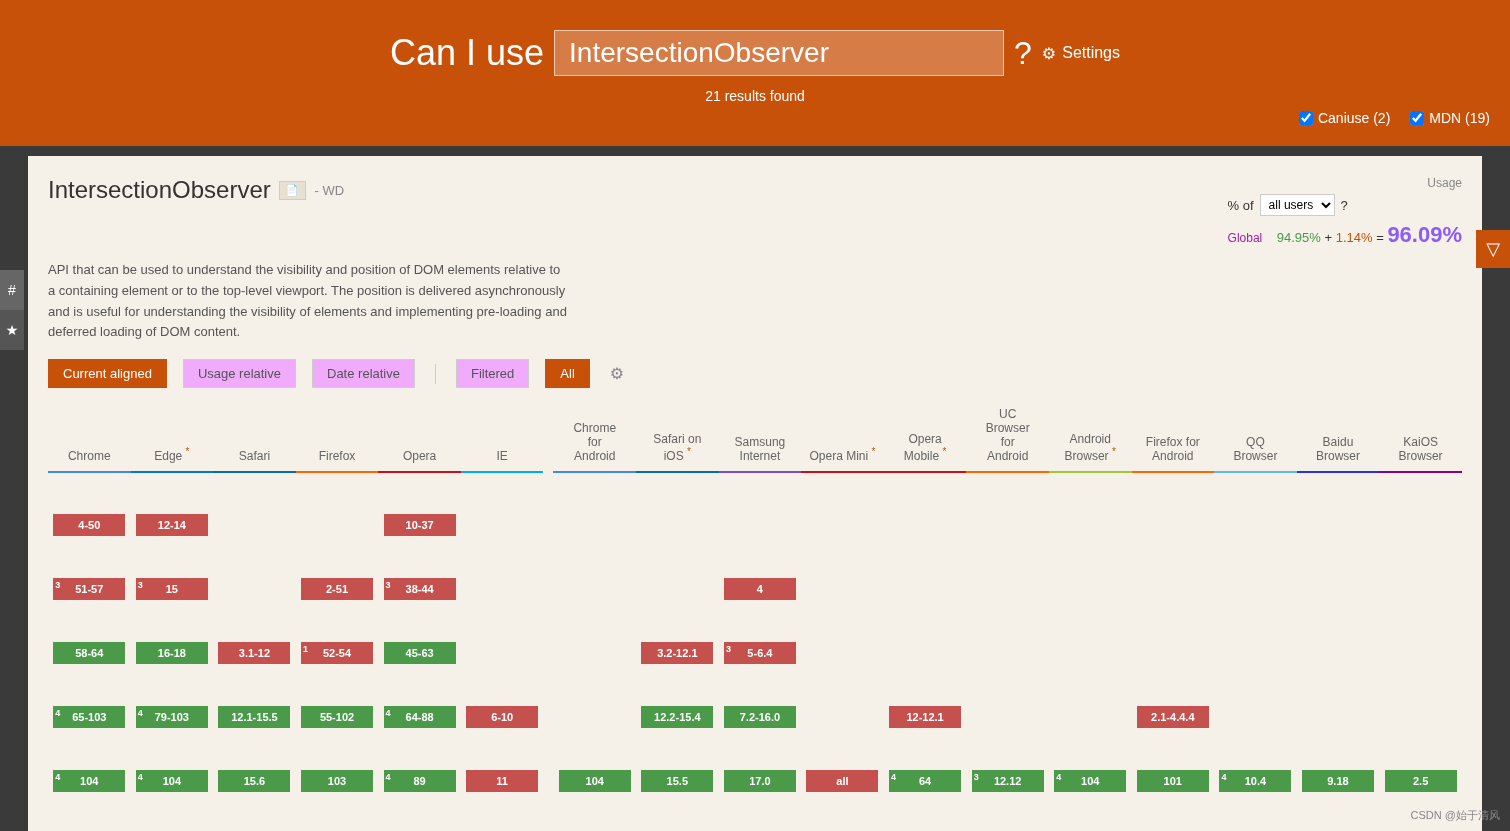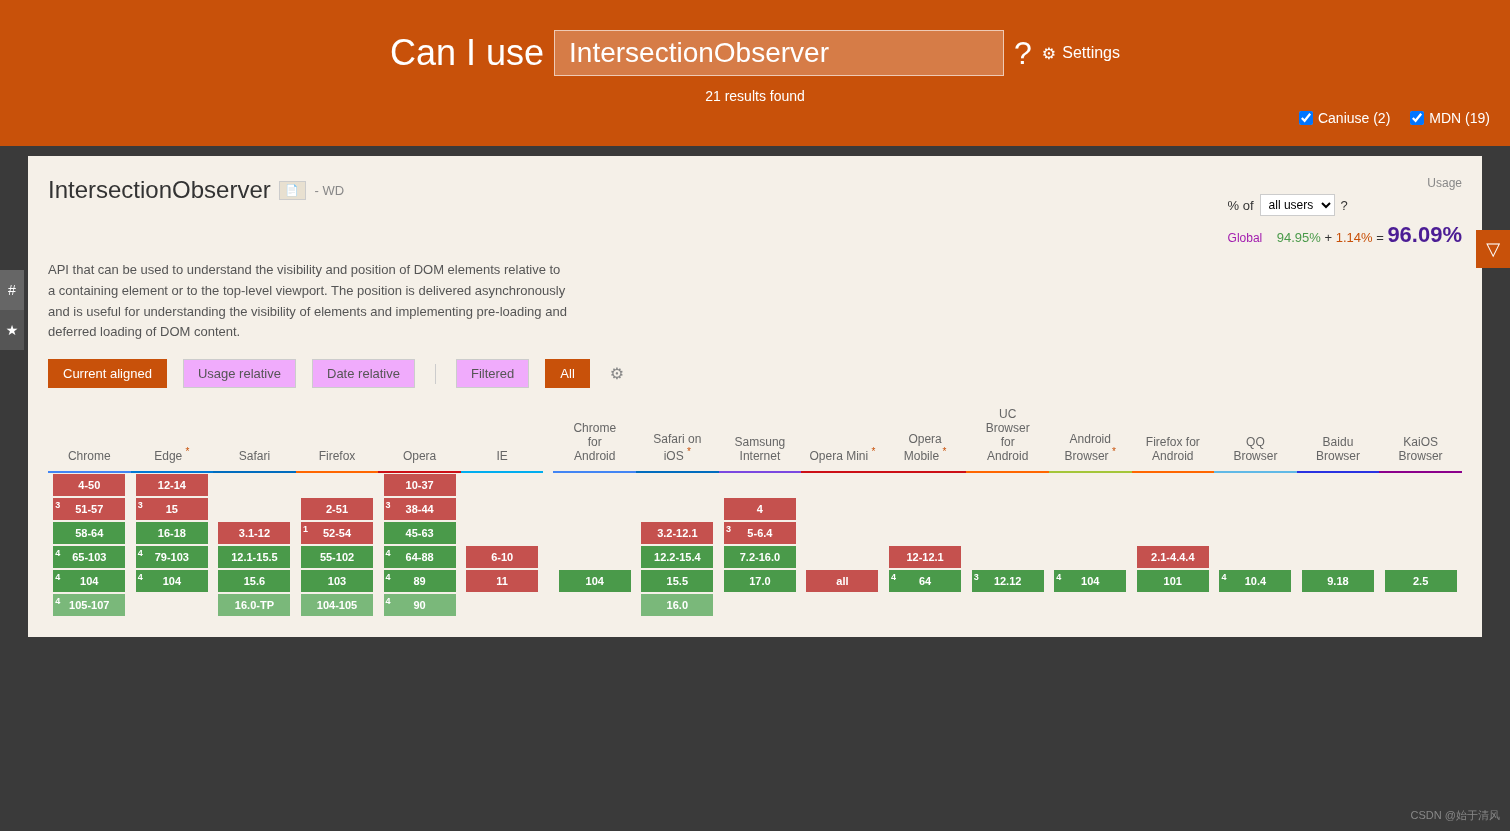--- a/index.html
+++ b/index.html
@@ -31,21 +31,21 @@
     .feature-title { display: flex; align-items: center; gap: 8px; }
     .feature-title h1 { font-size: 24px; font-weight: normal; color: #333; }
     .wd-badge { background: #e8e0d0; border: 1px solid #ccc; padding: 2px 6px; font-size: 11px; color: #666; }
     .wd-label { color: #888; font-size: 13px; }
     .usage-panel { text-align: right; }
     .usage-label { color: #888; font-size: 12px; margin-bottom: 4px; }
     .usage-controls { display: flex; align-items: center; gap: 6px; margin-bottom: 6px; justify-content: flex-start; }
     .usage-select { font-size: 12px; padding: 2px 4px; border: 1px solid #ccc; background: #fff; }
     .usage-green { color: #4a9a4a; }
     .usage-orange { color: #c8510a; }
-    .usage-total { color: #4c1d95; font-weight: bold; font-size: 22px; }
+    .usage-total { color: #8b5cf6; font-weight: bold; font-size: 22px; }
 
     .description { color: #555; font-size: 13px; line-height: 1.6; max-width: 520px; margin-bottom: 16px; }
 
     .tab-bar { display: flex; align-items: center; gap: 16px; margin-bottom: 15px; }
     .tab { padding: 6px 14px; border: 1px solid #ccc; background: #f0abfc; cursor: pointer; font-size: 13px; color: #555; }
     .tab.active { background: #c8510a; color: #fff; border-color: #c8510a; }
     .tab.all-tab { background: #c8510a; color: #fff; border-color: #c8510a; }
     .tab-divider { width: 1px; height: 20px; background: #ccc; margin: 0 4px; }
     .tab-settings { background: none; border: none; cursor: pointer; color: #888; font-size: 16px; padding: 4px; }
 
@@ -53,21 +53,21 @@
     .browser-table th { text-align: center; font-weight: normal; font-size: 12px; color: #666; padding: 4px 2px 8px; vertical-align: bottom; border-bottom: 2px solid #ccc; position: relative; }
     .browser-table th.chrome-col { border-bottom-color: #4285f4; }
     .browser-table th.edge-col { border-bottom-color: #0078d4; }
     .browser-table th.safari-col { border-bottom-color: #006cbe; }
     .browser-table th.firefox-col { border-bottom-color: #ff6600; }
     .browser-table th.opera-col { border-bottom-color: #cc0f16; }
     .browser-table th.ie-col { border-bottom-color: #00adef; }
     .browser-table th .asterisk { color: #c8510a; font-size: 10px; vertical-align: super; }
     .browser-table td { text-align: center; padding: 1px 2px; vertical-align: middle; }
 
-    .cell { display: inline-block; width: 72px; padding: 5px 4px; font-size: 11px; color: #fff; font-weight: bold; position: relative; }
+    .cell { display: inline-block; width: 72px; padding: 5px 4px; font-size: 11px; color: #fff; font-weight: bold; position: relative; margin-top: 40px; }
     .cell.red { background: #c5514e; }
     .cell.green { background: #4a9a4a; }
     .cell.light-green { background: #7ab87a; }
     .cell .sup { font-size: 9px; vertical-align: super; color: #fff; position: absolute; top: 2px; left: 2px; }
 
     .separator-col { width: 10px; }
     th.separator-col { border-bottom: none; }
 
     .watermark { position: fixed; bottom: 8px; right: 10px; color: #888; font-size: 11px; }
   </style>

